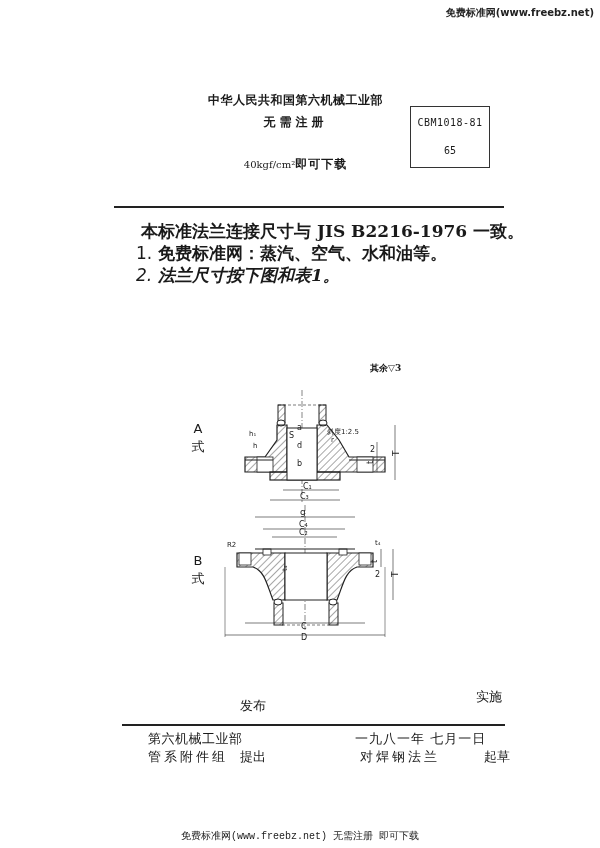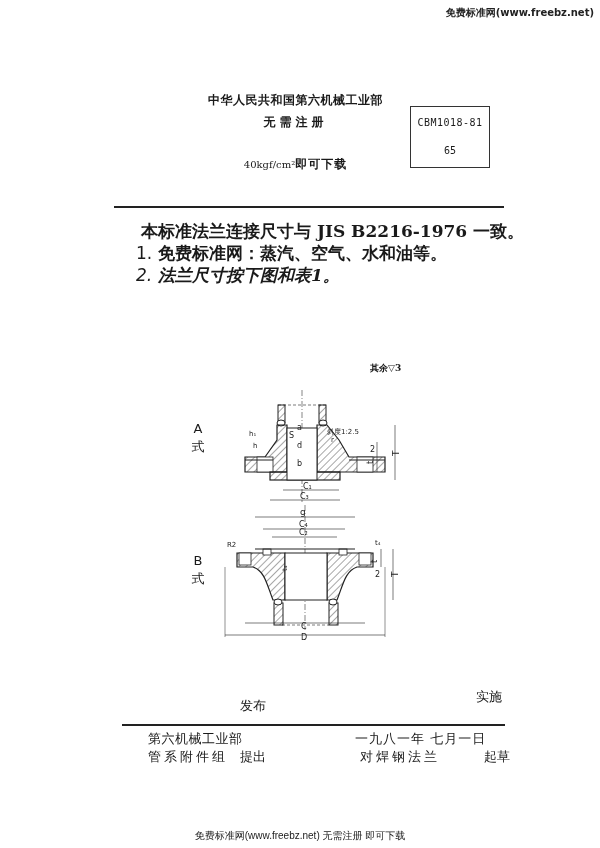--- a/index.html
+++ b/index.html
@@ -9,21 +9,21 @@
     font-family:"DejaVu Serif", "Liberation Serif", serif;
   }
   .abs { position:absolute; }
   .watermark-top {
     top:6px; right:6px; font-size:10px; color:#222;
     font-family:"DejaVu Sans", "Liberation Sans", sans-serif;
     font-weight:bold;
   }
   .watermark-bottom {
     top:829px; left:0; width:600px; text-align:center; font-size:10px; color:#222;
-    font-family:Liberation Sans, sans-serif;
+    font-family:Liberation Mono, monospace;
   }
   .ministry { top:92px; left:188px; width:215px; text-align:center; font-size:12px; font-weight:bold; letter-spacing:0.5px; }
   .std-type { top:114px; left:188px; width:215px; text-align:center; font-size:12px; font-weight:bold; letter-spacing:4px; }
   .title { top:156px; left:188px; width:215px; text-align:center; font-size:12px; font-weight:bold; letter-spacing:1px; }
   .title .unit { font-size:10px; font-weight:normal; letter-spacing:0; }
   .code-box {
     top:106px; left:410px; width:78px; height:60px;
     border:1.2px solid #333;
   }
   .code-box .code { position:absolute; top:10px; left:0; width:100%; text-align:center; font-size:10px; font-family:"DejaVu Sans Mono","Liberation Mono",monospace; letter-spacing:0.5px; }

